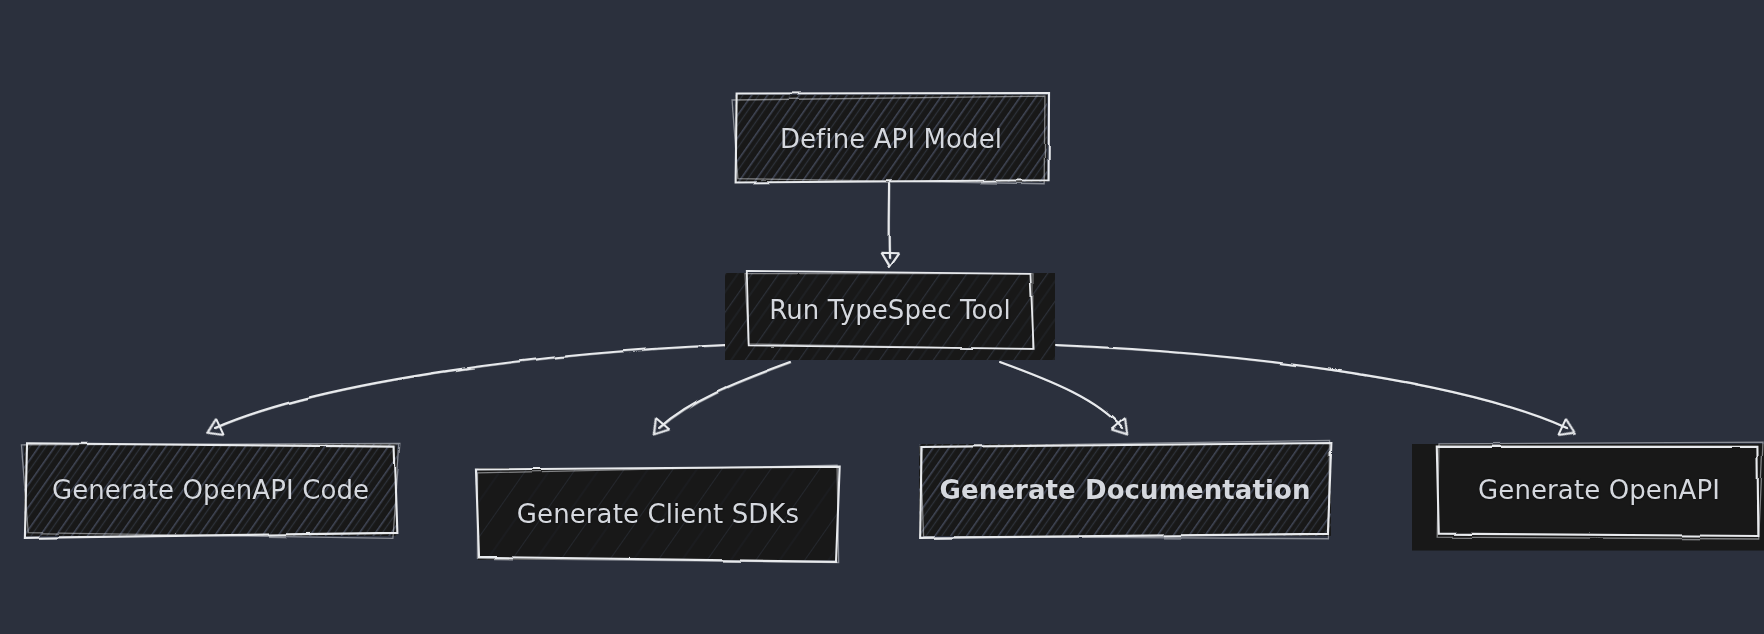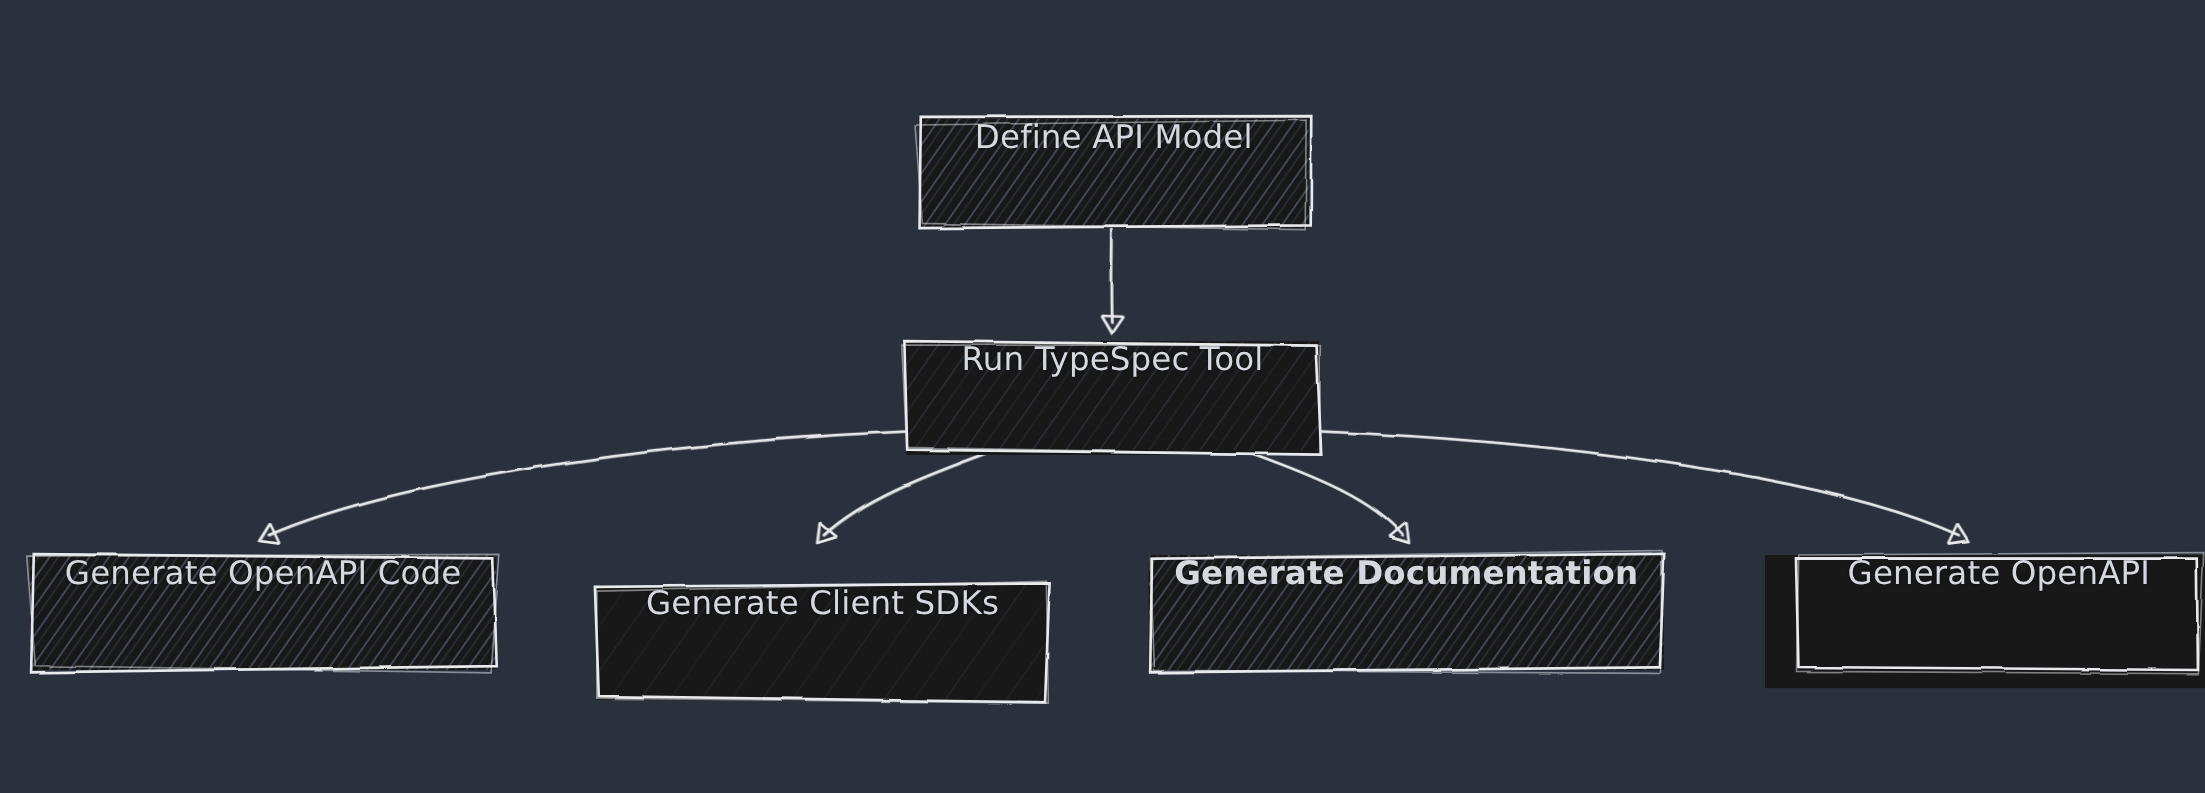--- a/index.html
+++ b/index.html
@@ -19,21 +19,21 @@
     position: absolute;
     left: 0; top: 0;
     width: 1764px;
     height: 634px;
     pointer-events: none;
   }
   .node {
     position: absolute;
     box-sizing: border-box;
     display: flex;
-    align-items: flex-start;
+    align-items: center;
     justify-content: center;
     color: #d5d8de;
     font-size: 26px;
     letter-spacing: 0.1px;
     text-align: center;
     background-color: #181818;
     z-index: 2;
   }
   .node .hatch {
     position: absolute;
@@ -129,21 +129,21 @@
           <rect width="312" height="87" fill="url(#hatch-dense)"></rect>
         </svg>
         <svg class="frame" viewBox="0 0 318 93">
           <g filter="url(#rough)" fill="none" stroke="#e8eaed" stroke-width="2.1" stroke-linecap="round">
             <path d="M 4.6111876886079575 1.4908123323544333 L 317.02171350819725 0.9495658018271218 L 316.5898395090342 88.27170283536398 L 3.6310989882977185 90.49125127830284 Z" opacity="1"></path>
             <path d="M 0.07657567879747718 7.986577413851708 L 312.9273335835382 4.165174661800238 L 312.1577182277922 91.76186445218052 L 5.868793059805894 86.66723234272295 Z" opacity="0.5" stroke-width="1.3"></path>
           </g>
         </svg>
         <span class="label">Define API Model</span>
       </div>
-      <div class="node" style="left: 725px; top: 273px; width: 330px; height: 91px;">
+      <div class="node" style="left: 725px; top: 273px; width: 330px; height: 74px; border-radius: 27px;">
         <svg class="hatch" viewBox="0 0 330 87" preserveAspectRatio="none">
           <rect width="330" height="87" fill="url(#hatch-sparse)"></rect>
         </svg>
         <svg class="frame" viewBox="0 0 336 93">
           <g filter="url(#rough)" fill="none" stroke="#e8eaed" stroke-width="2.1" stroke-linecap="round">
             <path d="M 1.4908123323544333 0.9495658018271218 L 331.27170283536395 4.491251278302844 L 334.9865774138517 91.66517466180024 L 3.76186445218052 87.66723234272295 Z" opacity="1"></path>
             <path d="M -0.5883536028441401 4.047148472985798 L 334.24412457484755 4.3974326599533615 L 333.79914228480163 92.02106579793082 L 3.3622912148864197 85.9000500045087 Z" opacity="0.5" stroke-width="1.3"></path>
           </g>
         </svg>
         <span class="label">Run TypeSpec Tool</span>

